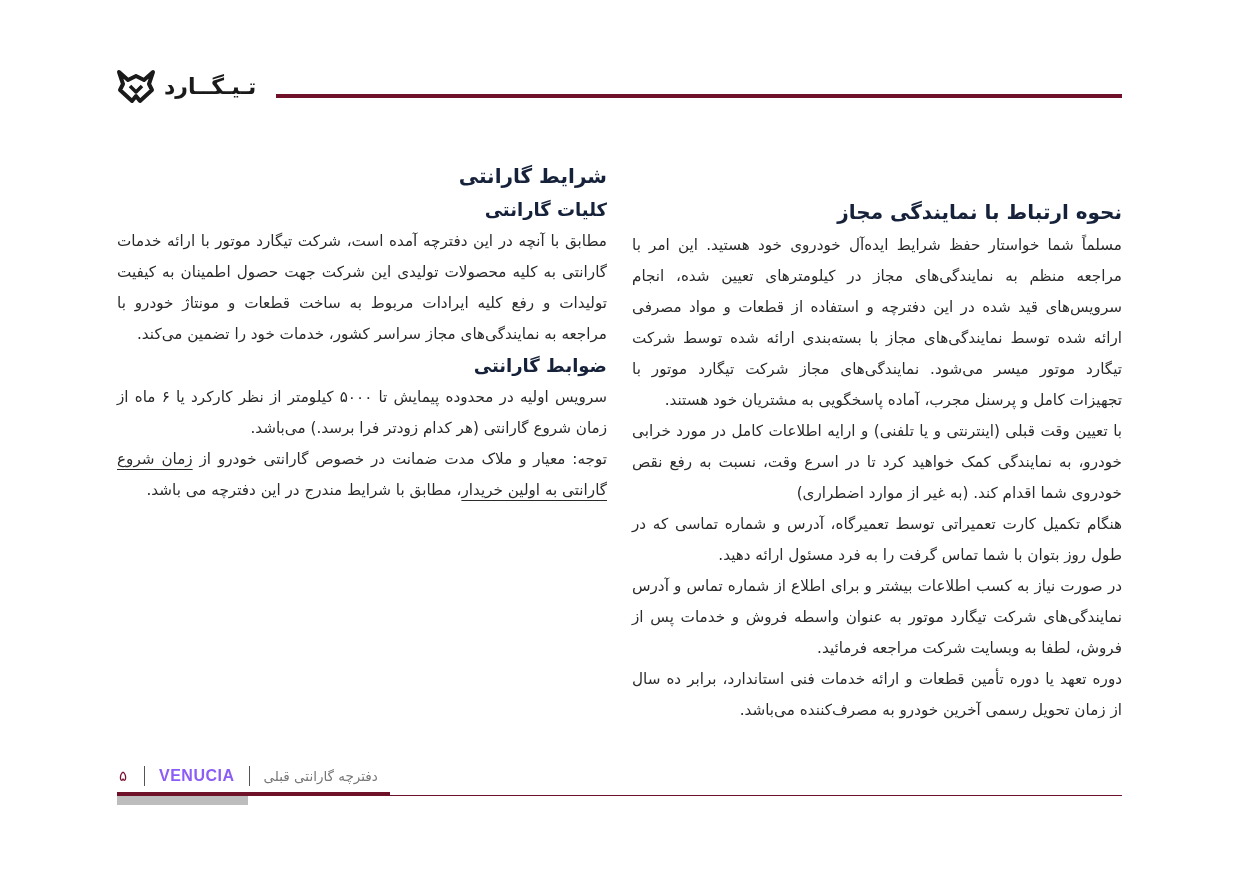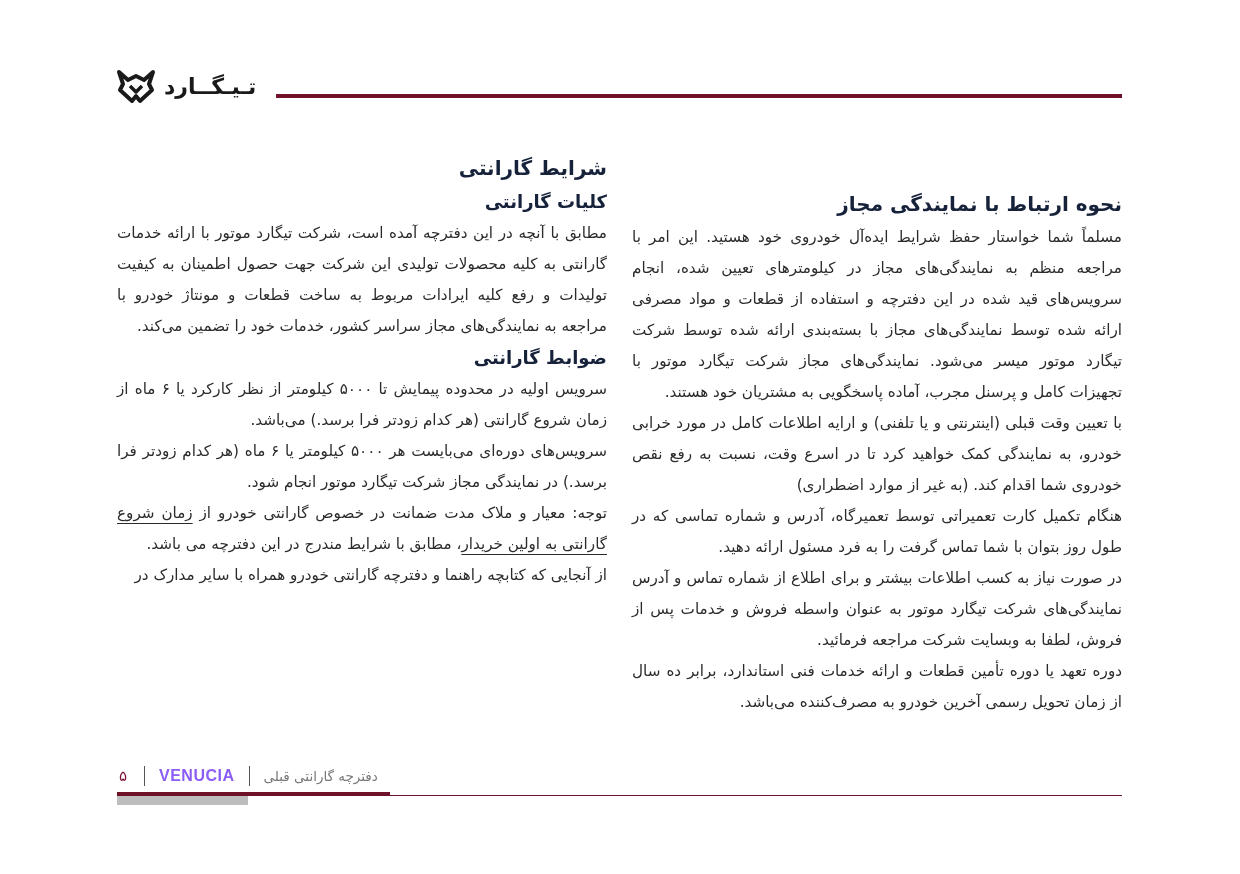--- a/index.html
+++ b/index.html
@@ -9,21 +9,21 @@
     }
     .page { position: absolute; left: 0; top: 0; width: 1240px; height: 874px; }
 
     
     .header-line { position: absolute; left: 276px; top: 94px; width: 846px; height: 4px; background: #6e1129; }
     .brand { position: absolute; left: 116px; top: 66px; height: 40px; display: flex; align-items: center; direction: ltr; }
     .brand-logo { width: 40px; height: 36px; }
     .brand-name { font-size: 22px; font-weight: bold; color: #1a1a1a; margin-left: 8px; letter-spacing: 4px; direction: rtl; }
 
     
-    .col { position: absolute; direction: rtl; text-align: justify; font-size: 15.2px; line-height: 31px; color: #2b2b2b; }
+    .col { position: absolute; direction: rtl; text-align: justify; font-size: 15.2px; line-height: 31px; color: #2b2b2b; margin-top: 8px; }
     .col-right { left: 632px; top: 186px; width: 490px; }
     .col-left  { left: 117px; top: 150px; width: 490px; }
     .col p { margin: 0; text-align-last: right; }
     .h1 { font-size: 20px; font-weight: bold; color: #16213a; line-height: 36px; margin: 0; text-align: right; }
     .h2 { font-size: 18px; font-weight: bold; color: #16213a; line-height: 32px; margin: 0; }
     .bold { font-weight: bold; color: #16213a; }
     .ul { text-decoration: underline; text-underline-offset: 5px; }
     .latin { direction: ltr; unicode-bidi: embed; font-size: 12px; }
 
     
@@ -58,23 +58,21 @@
     <p>در صورت نیاز به کسب اطلاعات بیشتر و برای اطلاع از شماره تماس و آدرس نمایندگی‌های شرکت تیگارد موتور به عنوان واسطه فروش و خدمات پس از فروش، لطفا به وبسایت شرکت مراجعه فرمائید.</p>
     <p>دوره تعهد یا دوره تأمین قطعات و ارائه خدمات فنی استاندارد، برابر ده سال از زمان تحویل رسمی آخرین خودرو به مصرف‌کننده می‌باشد.</p>
   </div>
 
   <div class="col col-left">
     <h1 class="h1">شرایط گارانتی</h1>
     <h2 class="h2">کلیات گارانتی</h2>
     <p>مطابق با آنچه در این دفترچه آمده است، شرکت تیگارد موتور با ارائه خدمات گارانتی به کلیه محصولات تولیدی این شرکت جهت حصول اطمینان به کیفیت تولیدات و رفع کلیه ایرادات مربوط به ساخت قطعات و مونتاژ خودرو با مراجعه به نمایندگی‌های مجاز سراسر کشور، خدمات خود را تضمین می‌کند.</p>
     <h2 class="h2">ضوابط گارانتی</h2>
     <p>سرویس اولیه در محدوده پیمایش تا ۵۰۰۰ کیلومتر از نظر کارکرد یا ۶ ماه از زمان شروع گارانتی (هر کدام زودتر فرا برسد.) می‌باشد.</p>
-    <p>سرویس‌های دوره‌ای می‌بایست هر ۵۰۰۰ کیلومتر یا ۶ ماه (هر کدام زودتر فرا برسد.) در نمایندگی مجاز شرکت تیگارد موتور انجام شود.</p>
     <p><span>توجه: معیار و ملاک مدت ضمانت در خصوص گارانتی خودرو از </span><span class="ul">زمان شروع گارانتی به اولین خریدار</span><span>، مطابق با شرایط مندرج در این دفترچه می باشد.</span></p>
-    <p>از آنجایی که کتابچه راهنما و دفترچه گارانتی خودرو همراه با سایر مدارک در</p>
   </div>
 
   <div class="footer">
     <span class="page-num">۵</span>
     <span class="sep"></span>
     <span class="venucia">VENUCIA</span>
     <span class="sep"></span>
     <span class="footer-title">دفترچه گارانتی قبلی</span>
   </div>
   <div class="footer-line-thin"></div>

